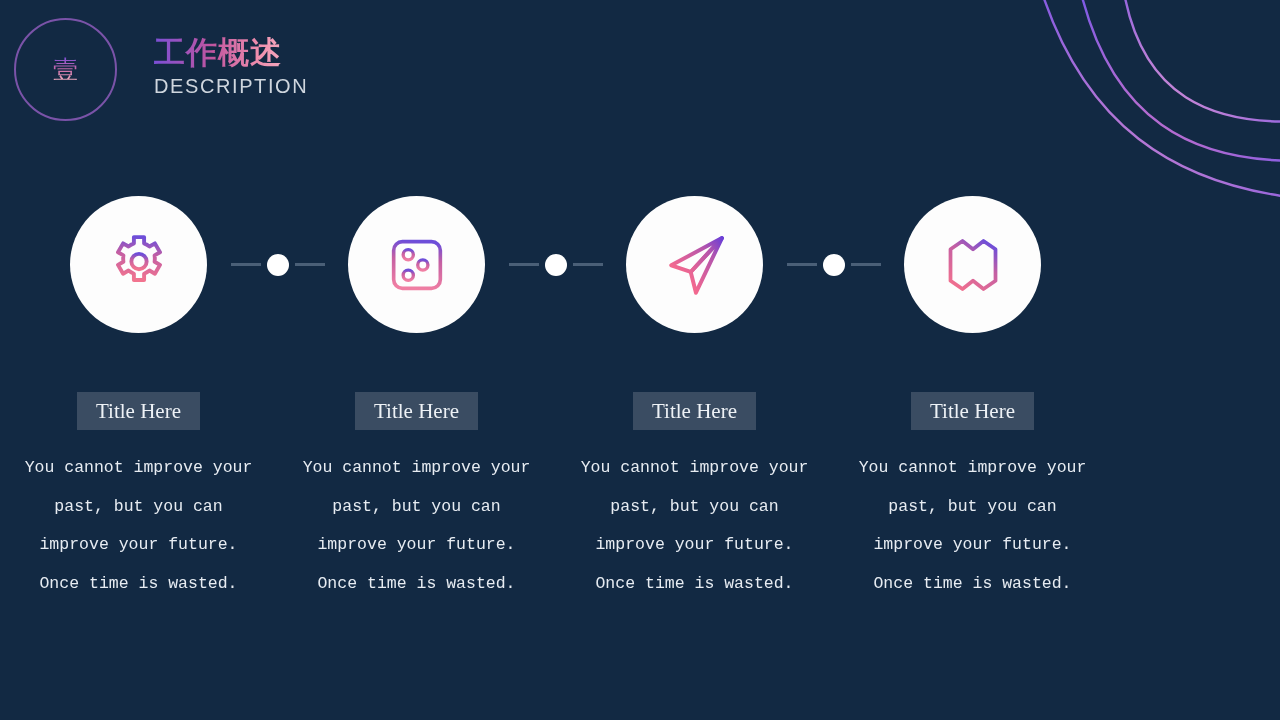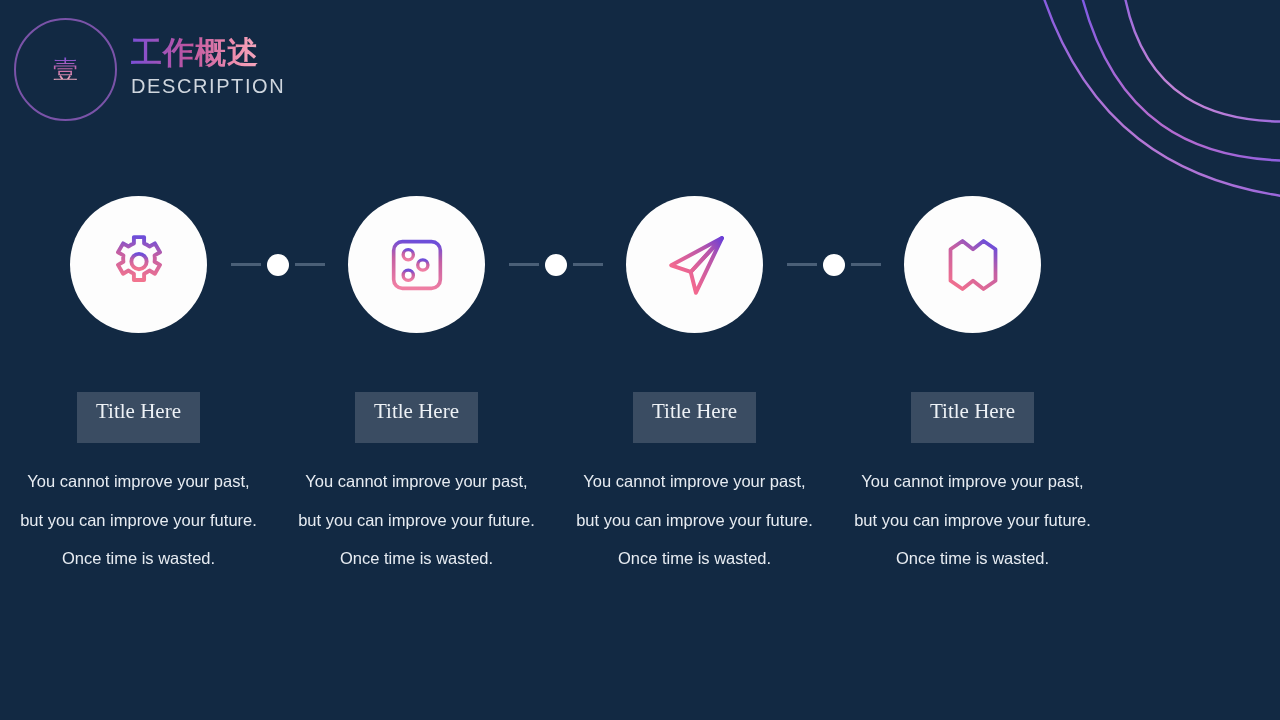--- a/index.html
+++ b/index.html
@@ -41,21 +41,21 @@
     font-size:25px;
     font-weight:400;
     background:linear-gradient(180deg,#7b4fd6 0%,#c96ba8 50%,#f7b9c4 100%);
     -webkit-background-clip:text;
     background-clip:text;
     color:transparent;
     -webkit-text-fill-color:transparent;
     line-height:1;
   }
   .header-text {
-    margin-left:14px;
+    margin-left:37px;
     padding-bottom:6px;
   }
   .header-title {
     font-family:"DejaVu Sans", sans-serif;
     font-size:31px;
     font-weight:bold;
     letter-spacing:1px;
     line-height:1.12;
     background:linear-gradient(90deg,#7b4fd6 0%,#c0569f 38%,#ef8fae 68%,#f9c3cf 100%);
     -webkit-background-clip:text;
@@ -122,32 +122,32 @@
     margin:0 6px;
     flex:none;
   }
 
   .title-box {
     margin-top:59px;
     background:#3a4c62;
     color:#eef2f6;
     font-size:21px;
     font-family:"Liberation Serif", serif;
-    padding:9px 19px 21px 19px;
+    padding:9px 19px 8px 19px;
     line-height:1;
     white-space:nowrap;
   }
   .body-text {
     margin-top:19px;
     width:245px;
     text-align:center;
     color:#e7ecf2;
     font-size:16.5px;
     line-height:38.5px;
-    font-family:Liberation Sans, sans-serif;
+    font-family:Liberation Mono, monospace;
   }
 </style>
 </head>
 <body>
 
 <div class="slide">
 
   <svg class="corner-curves" viewBox="0 0 260 210" preserveAspectRatio="none">
     <defs>
       <linearGradient id="gA" x1="0.15" y1="1" x2="1" y2="0.05">

